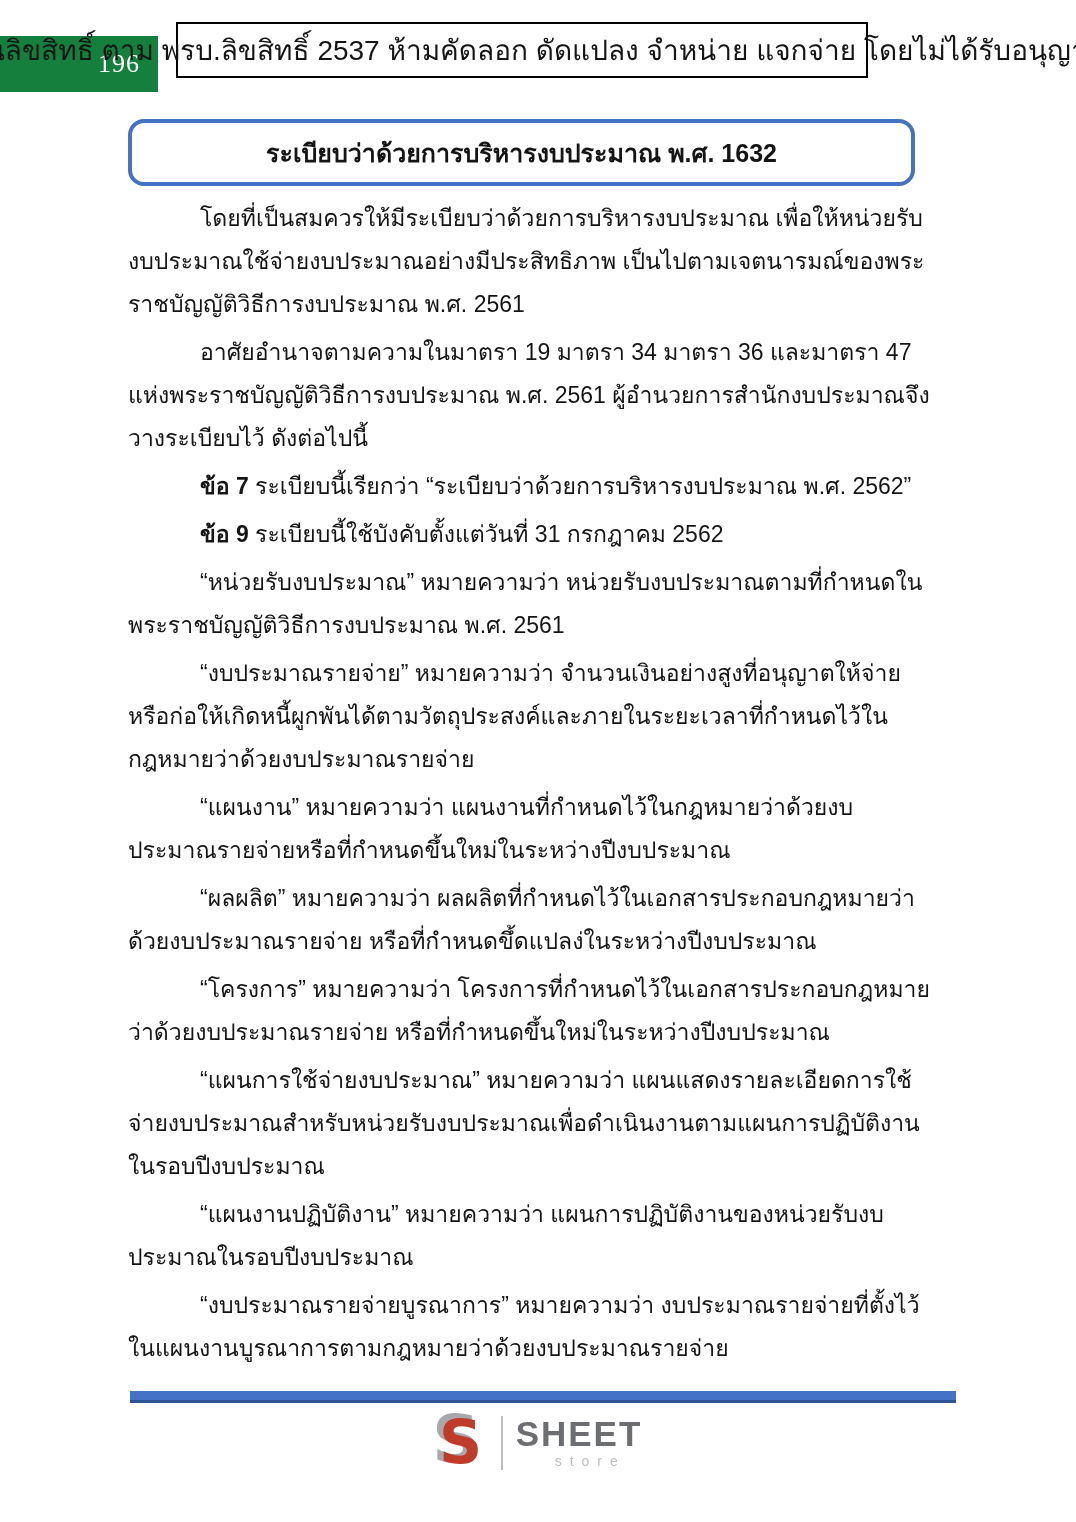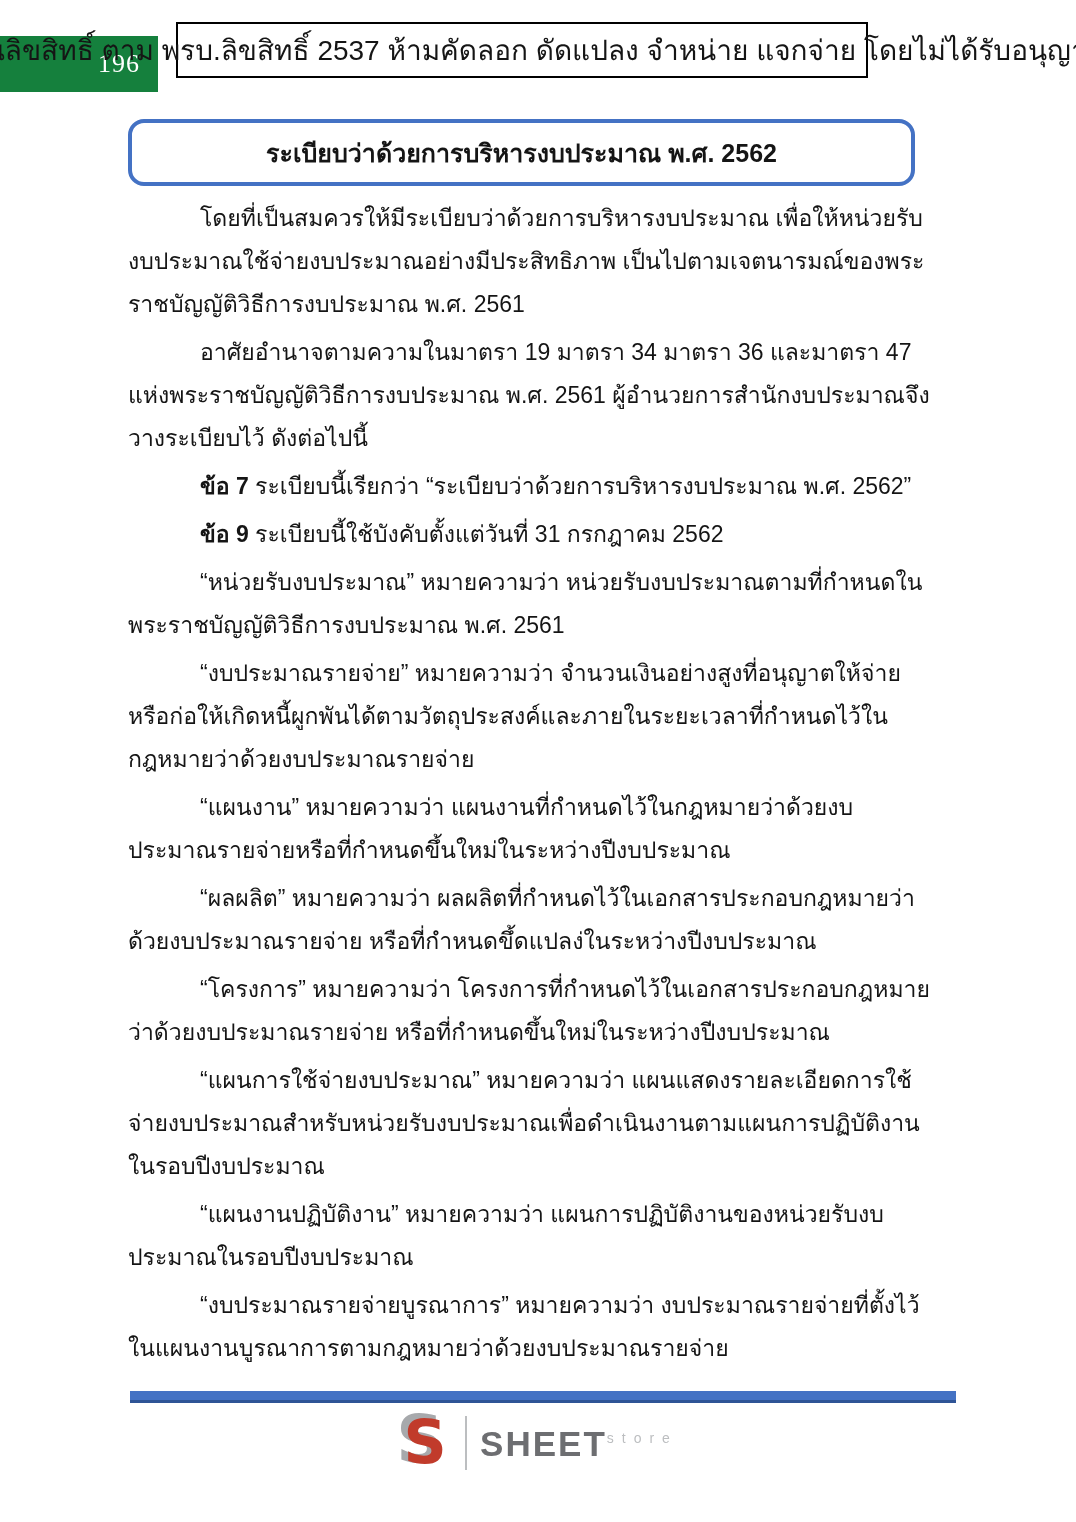--- a/index.html
+++ b/index.html
@@ -51,37 +51,37 @@
   }
   .logo-s{position:relative;width:54px;height:68px;flex:0 0 auto;}
   .logo-s span{
     position:absolute;left:0;top:0;width:100%;height:100%;
     font-family:"DejaVu Sans",sans-serif;font-weight:bold;
     font-size:60px;line-height:66px;text-align:center;
   }
   .s-back{color:#A7A9AC;transform:translate(-5px,-3px) scale(1.1);}
   .s-front{color:var(--logo-red);}
   .logo-divider{width:2px;height:54px;background:var(--logo-light);flex:0 0 auto;}
-  .logo-text-wrap{display:flex;flex-direction:row;}
+  .logo-text-wrap{display:flex;flex-direction:column;}
   .logo-name{font-size:35px;font-weight:bold;color:var(--logo-gray);letter-spacing:2px;line-height:33px;}
-  .logo-sub{font-size:14px;color:var(--logo-light);letter-spacing:8px;margin-top:3px;}
+  .logo-sub{font-size:14px;color:var(--logo-light);letter-spacing:8px;margin-top:3px;margin-left:39px;}
 </style>
 </head>
 <body>
 
 <div class="page-number-box">
   <span>196</span>
 </div>
 
 <div class="copyright-box">
   <span>สงวนลิขสิทธิ์ ตาม พรบ.ลิขสิทธิ์ 2537 ห้ามคัดลอก ดัดแปลง จำหน่าย แจกจ่าย โดยไม่ได้รับอนุญาต</span>
 </div>
 
 <div class="title-box">
-  <span>ระเบียบว่าด้วยการบริหารงบประมาณ พ.ศ. 2562</span>
+  <span>ระเบียบว่าด้วยการบริหารงบประมาณ พ.ศ. 1632</span>
 </div>
 
 <div class="doc-body">
   <p class="para"><span class="para-text">โดยที่เป็นสมควรให้มีระเบียบว่าด้วยการบริหารงบประมาณ เพื่อให้หน่วยรับงบประมาณใช้จ่ายงบประมาณอย่างมีประสิทธิภาพ เป็นไปตามเจตนารมณ์ของพระราชบัญญัติวิธีการงบประมาณ พ.ศ. 2561</span></p>
 
   <p class="para"><span class="para-text">อาศัยอำนาจตามความในมาตรา 19 มาตรา 34 มาตรา 36 และมาตรา 47 แห่งพระราชบัญญัติวิธีการงบประมาณ พ.ศ. 2561 ผู้อำนวยการสำนักงบประมาณจึงวางระเบียบไว้ ดังต่อไปนี้</span></p>
 
   <p class="para"><span class="clause-label">ข้อ 7 </span><span class="para-text">ระเบียบนี้เรียกว่า “ระเบียบว่าด้วยการบริหารงบประมาณ พ.ศ. 2562”</span></p>
 
   <p class="para"><span class="clause-label">ข้อ 9 </span><span class="para-text">ระเบียบนี้ใช้บังคับตั้งแต่วันที่ 31 กรกฎาคม 2562</span></p>

